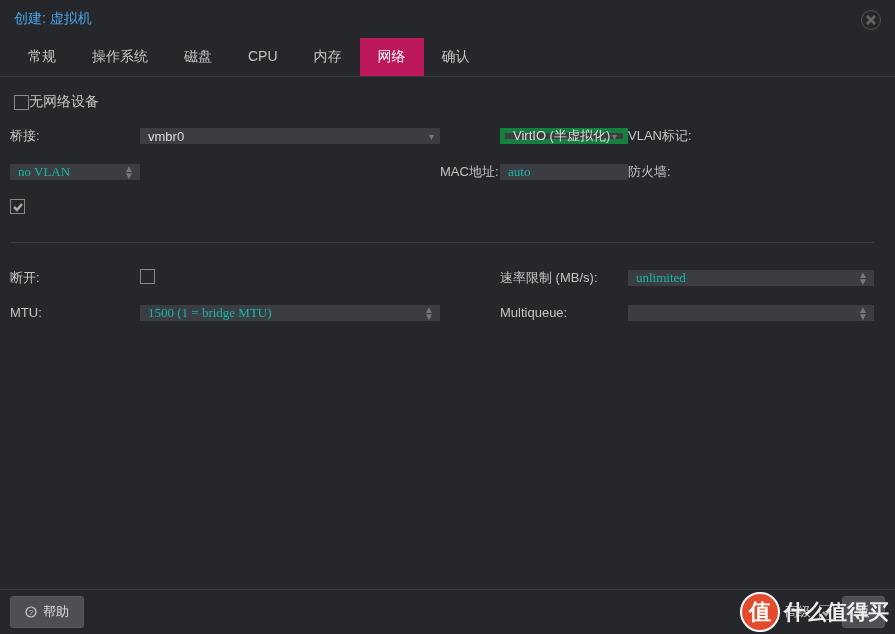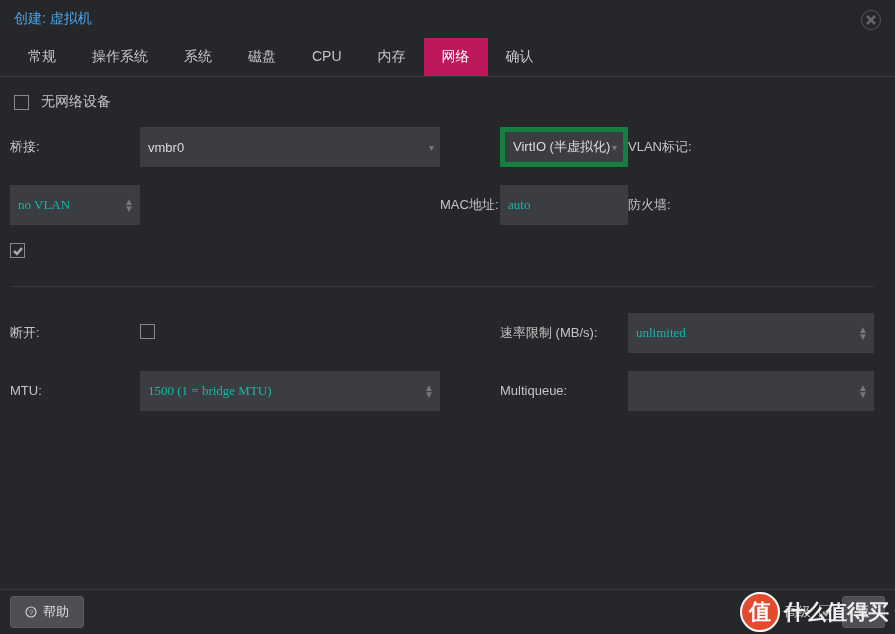--- a/index.html
+++ b/index.html
@@ -42,21 +42,21 @@
 .tab.active {
   background: #be185d;
   color: #fff;
 }
 .content {
   padding: 16px 10px 0 10px;
 }
 .no-net-row {
   display: flex;
   align-items: center;
-  gap: 12px;
+  gap: 0;
   margin-bottom: 16px;
   padding-left: 4px;
 }
 .checkbox {
   width: 15px; height: 15px;
   border: 1px solid #888;
   background: transparent;
   display: inline-flex;
   align-items: center; justify-content: center;
   cursor: pointer;
@@ -67,21 +67,21 @@
 .form-grid {
   display: grid;
   grid-template-columns: 130px 300px 60px 128px 246px;
   row-gap: 18px;
   align-items: center;
 }
 .lbl { color: #c4c4c4; font-size: 13px; }
 .spacer { }
 .select, .input {
   background: #3c3d42;
-  height: 40px;
+  height: 16px;
   display: flex;
   align-items: center;
   padding: 0 8px;
   position: relative;
   color: #dcdcdc;
   cursor: pointer;
 }
 .select .chev, .input .stepper {
   position: absolute;
   right: 6px;
@@ -154,21 +154,20 @@
   <div class="close-btn">
     <svg viewBox="0 0 10 10">
         <path d="M1 1 L9 9 M9 1 L1 9" fill="none"></path>
       </svg>
   </div>
 </div>
 
 <div class="tabs">
   <div class="tab">常规</div>
   <div class="tab">操作系统</div>
-  <div class="tab">系统</div>
   <div class="tab">磁盘</div>
   <div class="tab">CPU</div>
   <div class="tab">内存</div>
   <div class="tab active">网络</div>
   <div class="tab">确认</div>
 </div>
 
 <div class="content">
   <div class="no-net-row">
     <div class="checkbox"></div>

